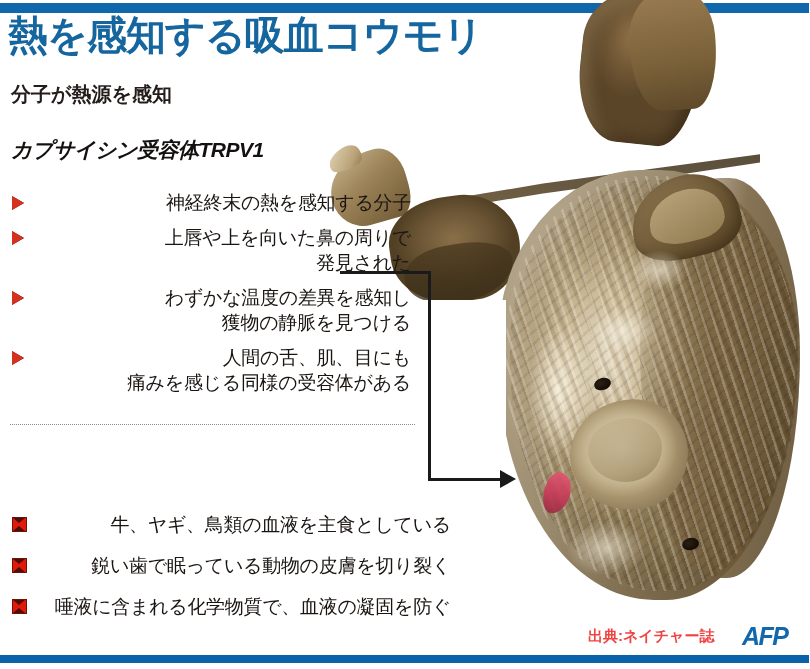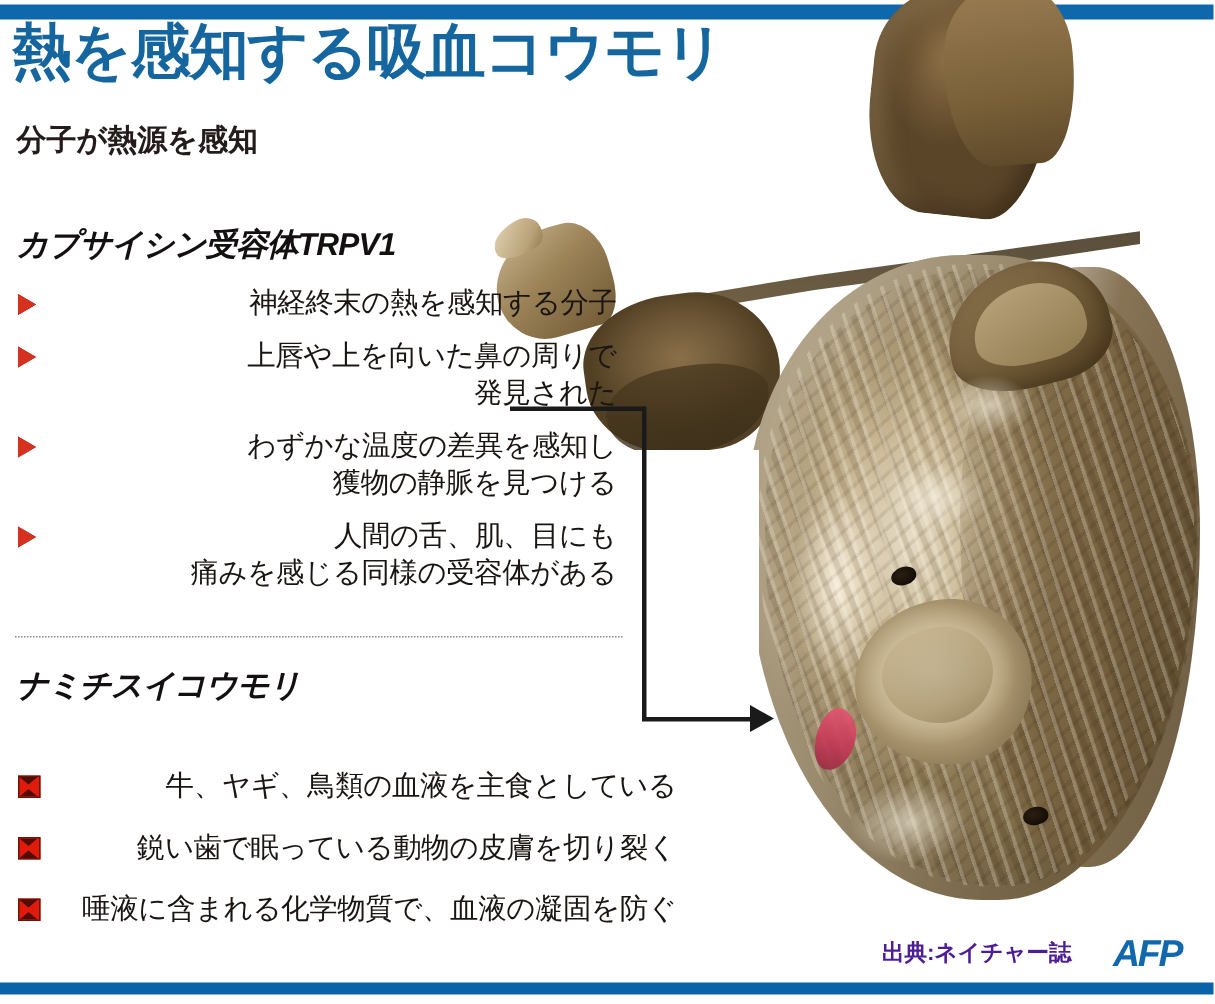--- a/index.html
+++ b/index.html
@@ -52,21 +52,21 @@
   
   .sec-head{
     position:absolute;
     font-size:21px;line-height:24px;
     font-weight:700;font-style:italic;
     color:#141010;
     letter-spacing:-0.5px;
     white-space:nowrap;
     z-index:6;
   }
-  #head-trpv1{left:11px;top:138px;margin-top:14px;}
+  #head-trpv1{left:11px;top:138px;}
   #head-species{left:11px;top:446px;}
 
   .sec-sub{
     position:absolute;left:11px;top:474px;
     font-size:19px;line-height:23px;
     font-weight:400;color:#1b1512;
     white-space:nowrap;z-index:6;
   }
 
   
@@ -127,21 +127,21 @@
     position:absolute;height:0;
     border-top:1.5px dotted #8d8884;
     z-index:5;
   }
   #divider-1{left:10px;top:424px;width:405px;}
 
   
   .source{
     position:absolute;left:588px;top:627px;
     font-size:15px;line-height:18px;
-    font-weight:700;color:#4c1d95;
+    font-weight:700;color:#ef4444;
     white-space:nowrap;z-index:7;
   }
   .afp-logo{
     position:absolute;left:742px;top:624px;
     font-size:25px;line-height:25px;
     font-weight:700;font-style:italic;
     color:#1268ad;letter-spacing:-1.5px;
     white-space:nowrap;z-index:7;
   }
 
@@ -407,21 +407,20 @@
     </div>
     <div class="bitem">
       <span class="tri-bullet"></span>
       <span class="bline">人間の舌、肌、目にも</span>
       <span class="bline">痛みを感じる同様の受容体がある</span>
     </div>
   </div>
 
   <div class="dotted" id="divider-1"></div>
 
-  <div class="sec-head" id="head-species">ナミチスイコウモリ</div>
 
   <div class="blist" id="list-species">
     <div class="bitem">
       <span class="sq-bullet"></span>
       <span class="bline">牛、ヤギ、鳥類の血液を主食としている</span>
     </div>
     <div class="bitem">
       <span class="sq-bullet"></span>
       <span class="bline">鋭い歯で眠っている動物の皮膚を切り裂く</span>
     </div>

